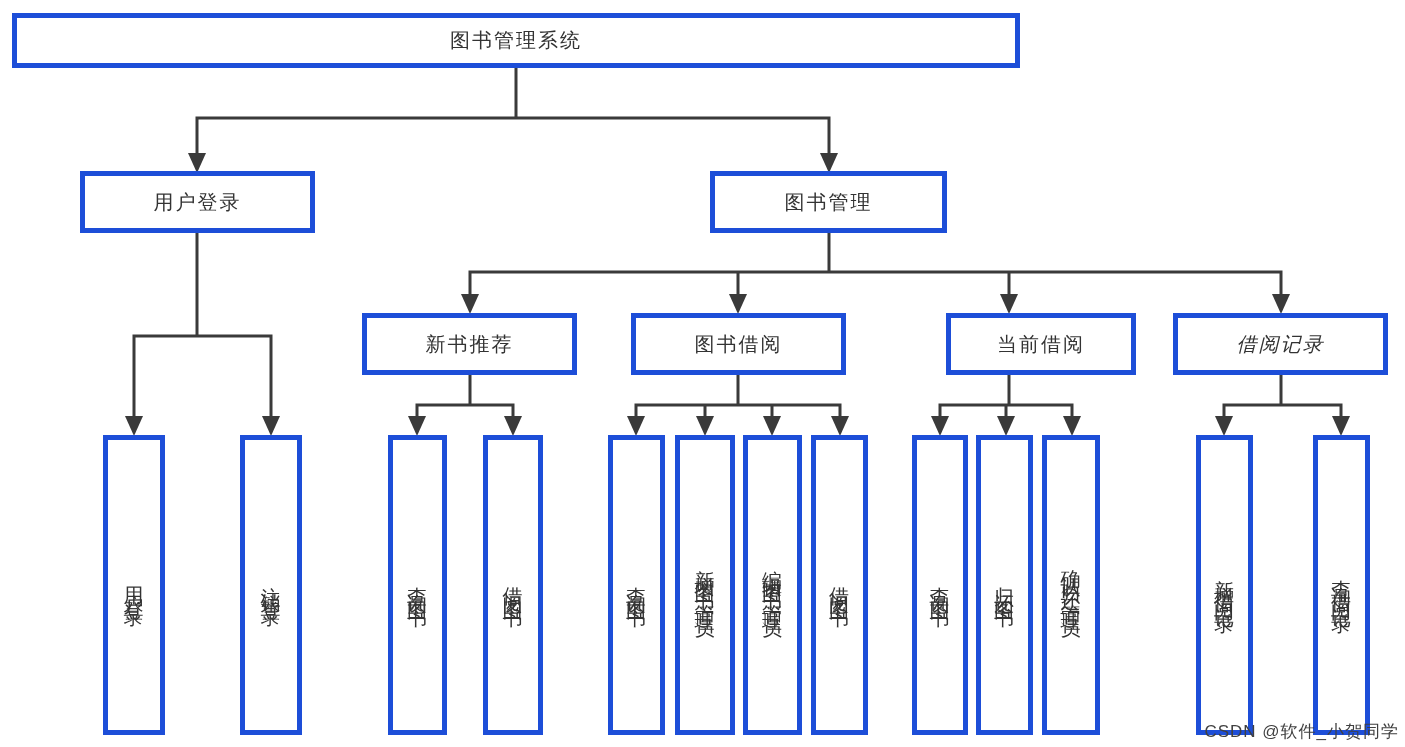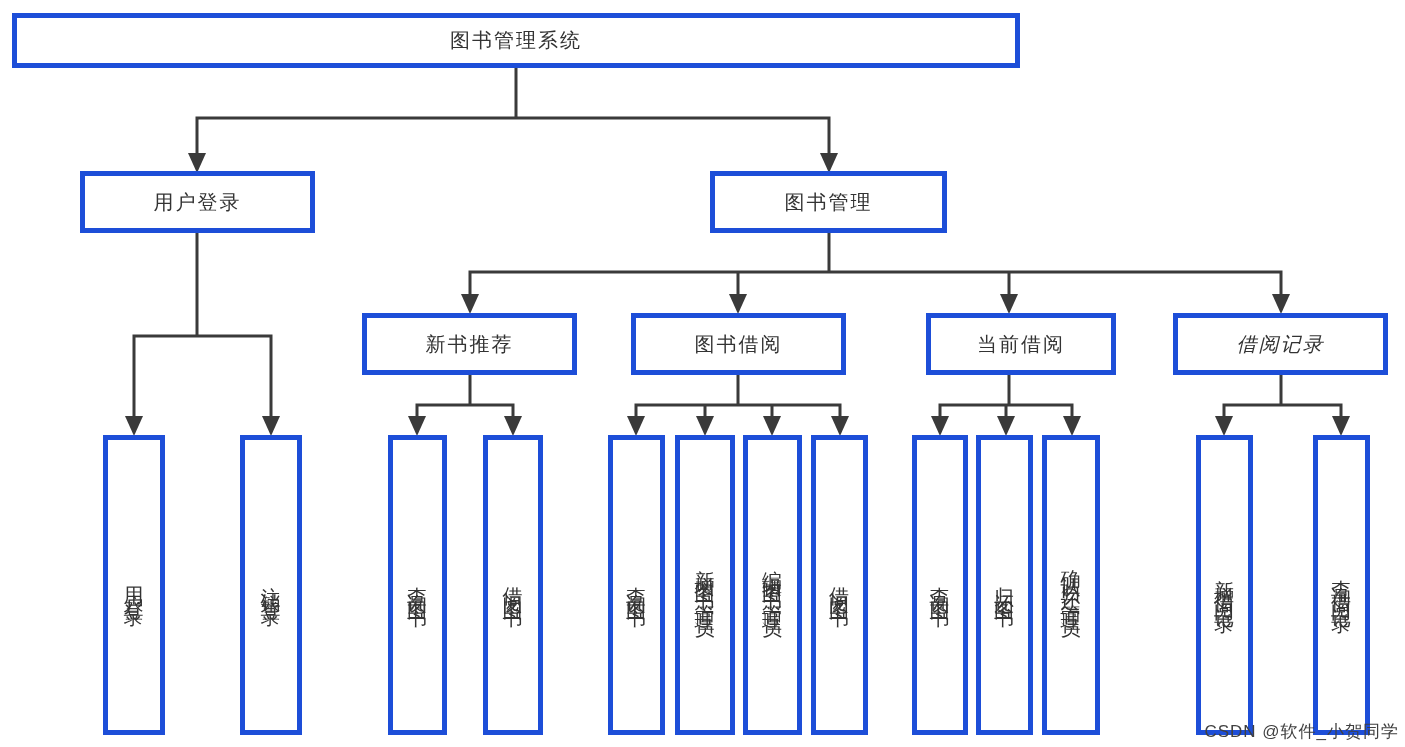--- a/index.html
+++ b/index.html
@@ -111,21 +111,21 @@
   <div class="node" style="left:710px; top:171px; width:237px; height:62px;">
     <span class="label">图书管理</span>
   </div>
 
   <div class="node" style="left:362px; top:313px; width:215px; height:62px;">
     <span class="label">新书推荐</span>
   </div>
   <div class="node" style="left:631px; top:313px; width:215px; height:62px;text-align:right;">
     <span class="label">图书借阅</span>
   </div>
-  <div class="node" style="left:926px; top:313px; width:190px; height:62px;">
+  <div class="node" style="left:946px; top:313px; width:190px; height:62px;">
     <span class="label">当前借阅</span>
   </div>
   <div class="node" style="left:1173px; top:313px; width:215px; height:62px;font-style:italic;">
     <span class="label">借阅记录</span>
   </div>
 
   <div class="node leaf" style="left:103px; top:435px; width:62px; height:300px;">
     <span class="label">用户登录</span>
   </div>
   <div class="node leaf" style="left:240px; top:435px; width:62px; height:300px;">

